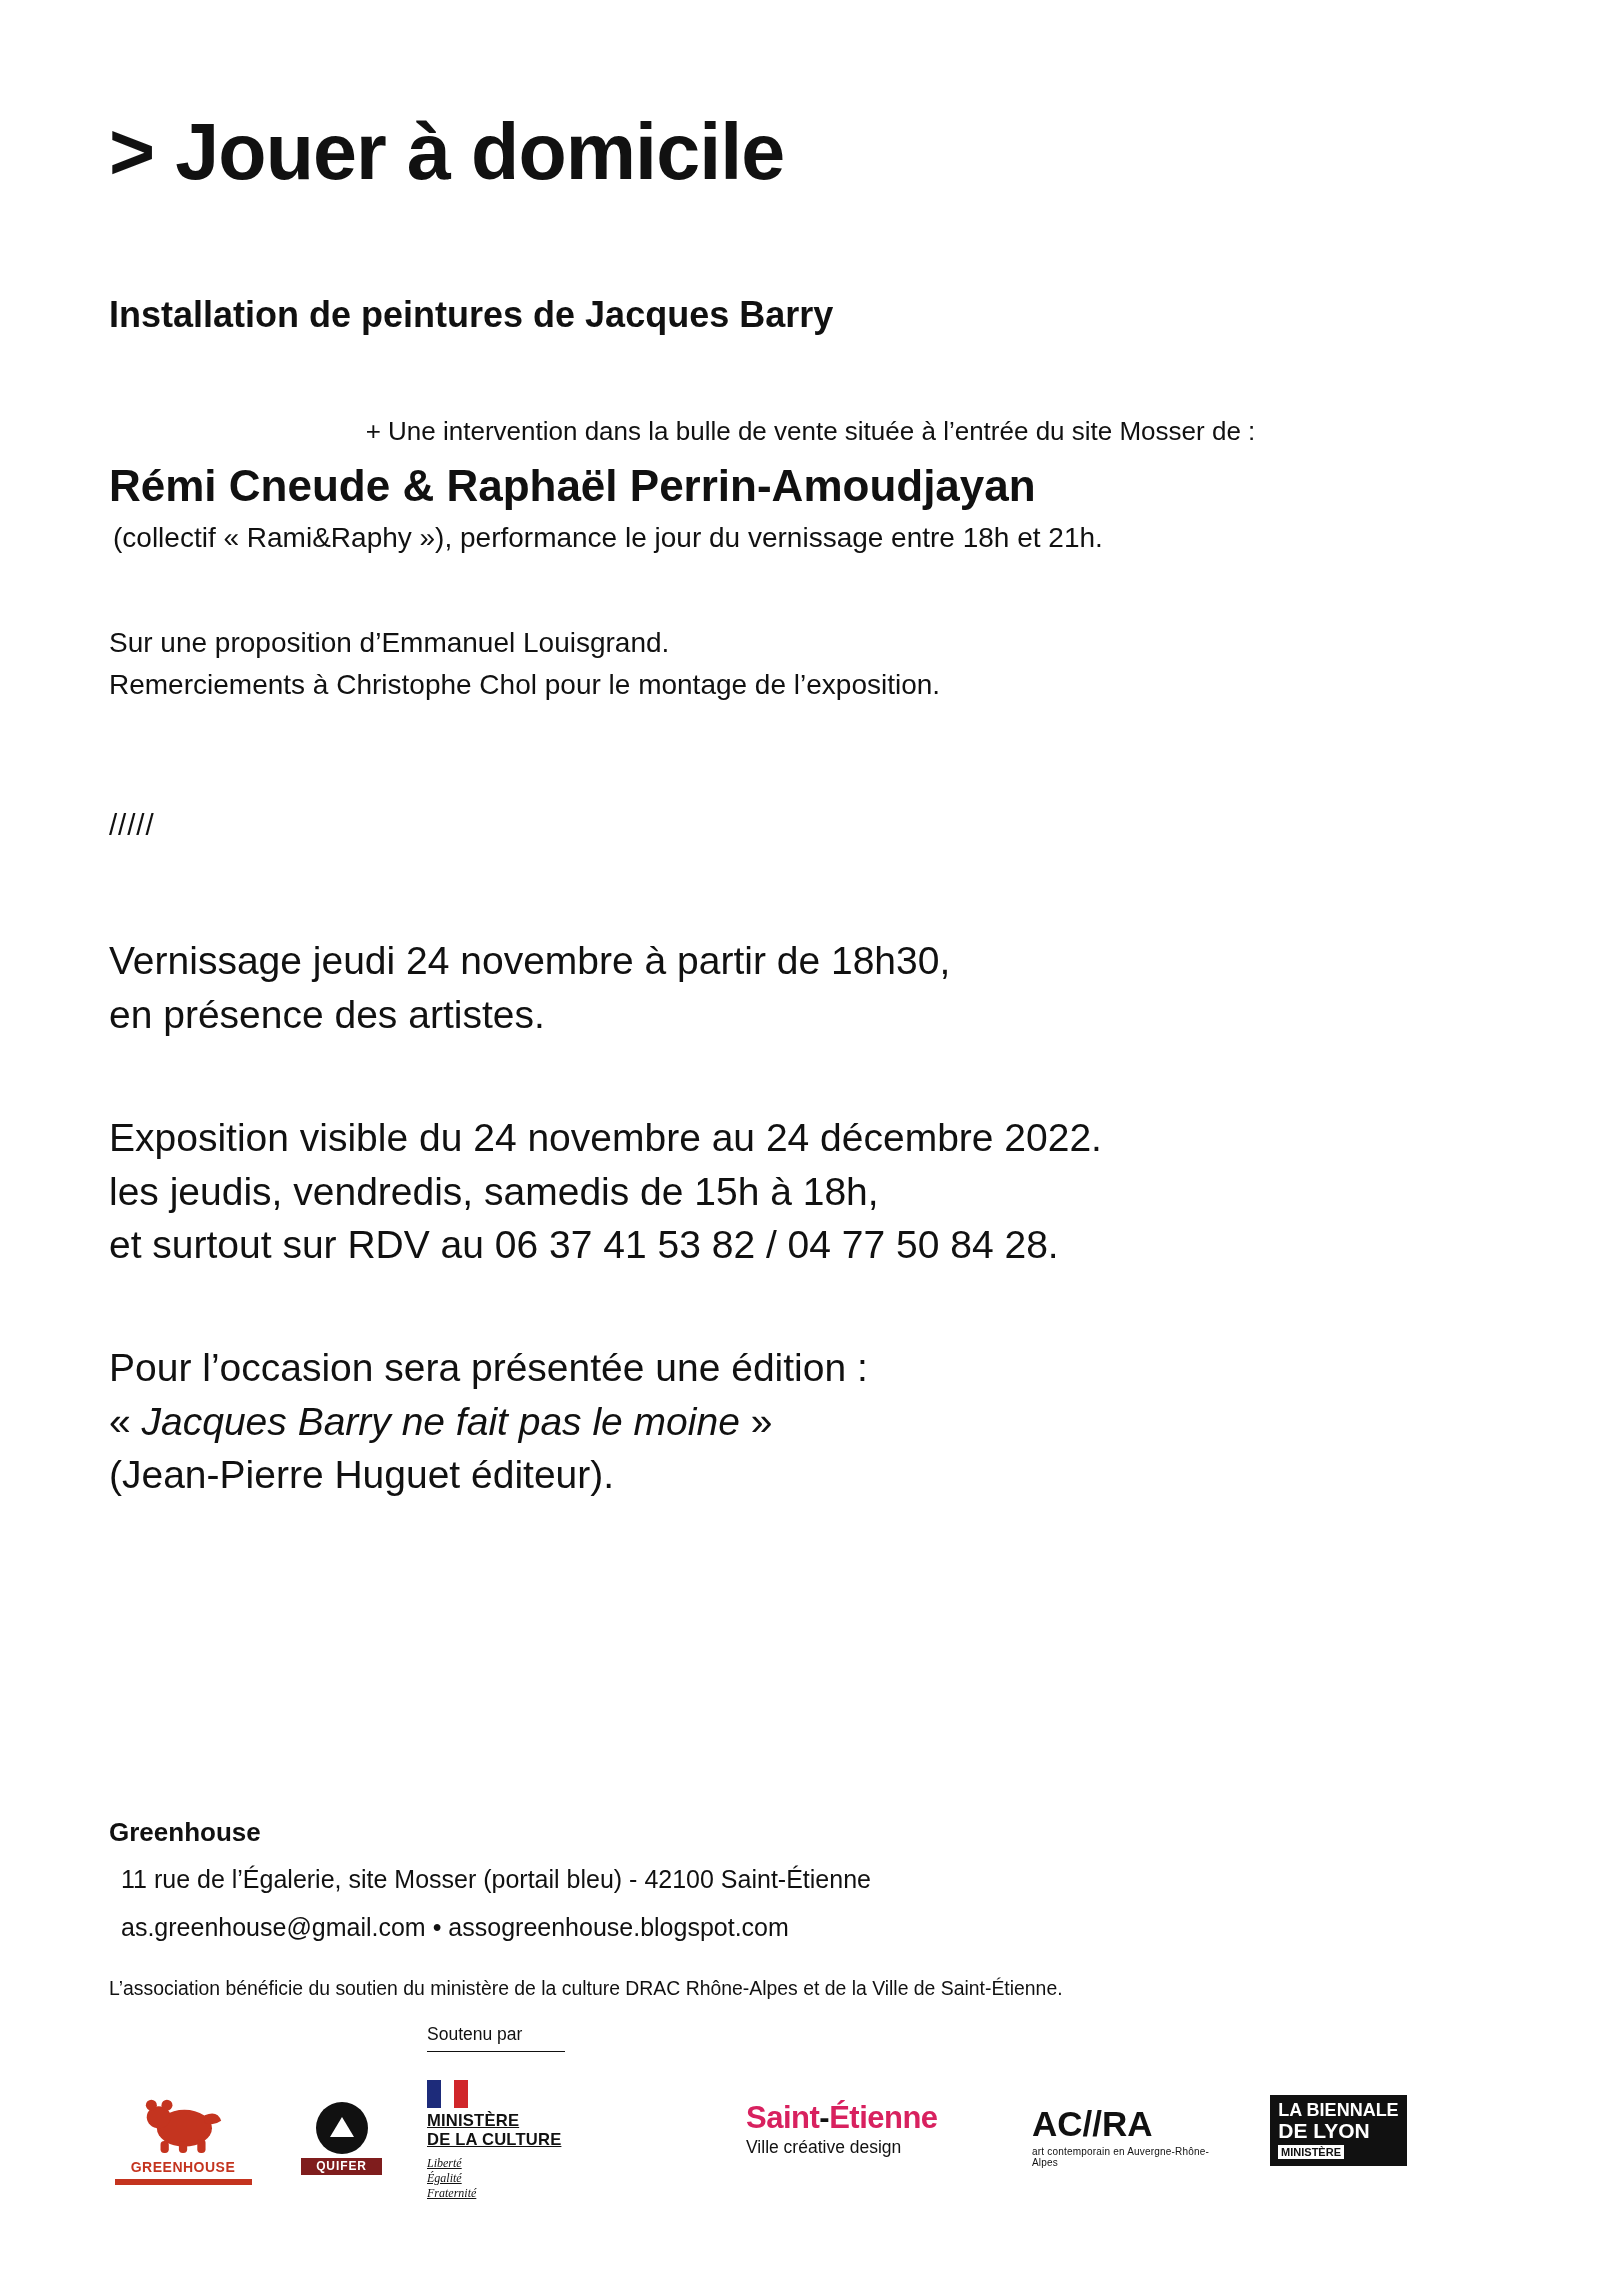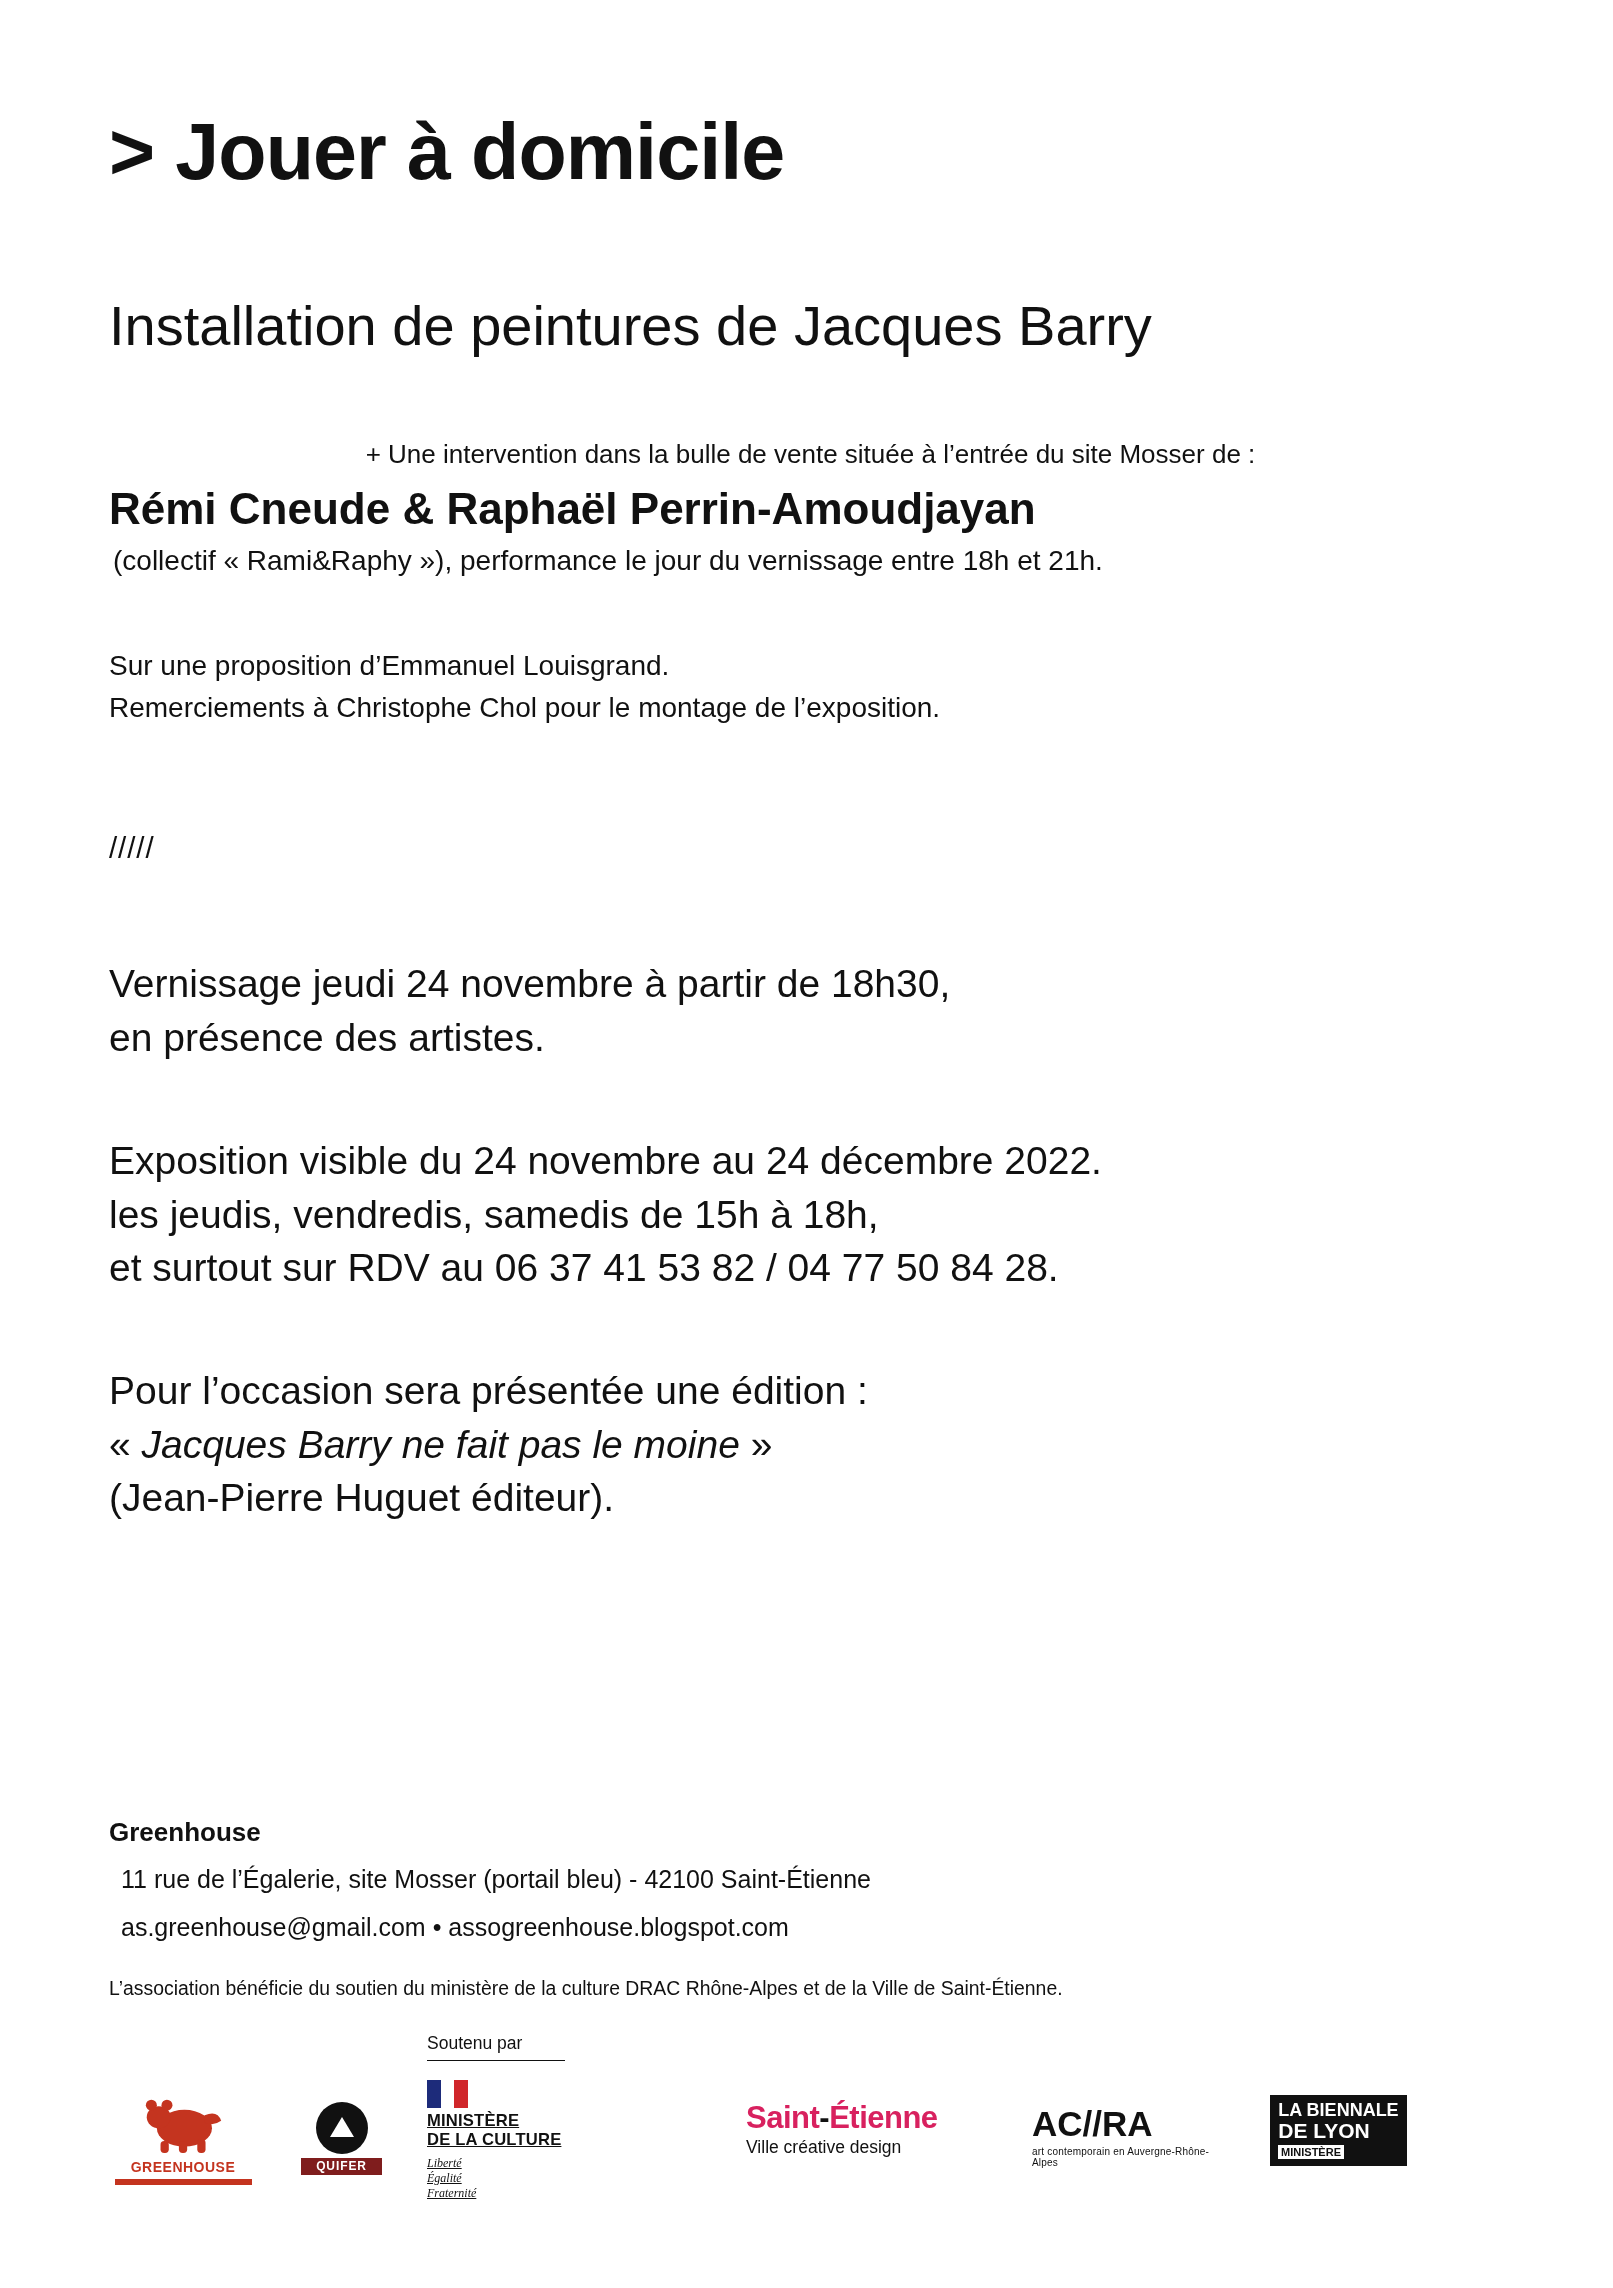--- a/index.html
+++ b/index.html
@@ -35,22 +35,22 @@
     font-size: 79px;
     font-weight: 700;
     letter-spacing: -0.9px;
     line-height: 1.05;
     margin: 0 0 100px 0;
     white-space: nowrap;
   }
 
   .subtitle {
     font-family: "Liberation Sans", sans-serif;
-    font-size: 56px;
-    font-weight: 400;
+    font-size: 36px;
+    font-weight: 700;
     line-height: 1.15;
     margin: 16px 0 79px 0;
   }
 
   .intro-line {
     font-family: "Liberation Sans", sans-serif;
     font-size: 26px;
     font-weight: 400;
     line-height: 1.35;
     margin: 0 0 12px 0;
@@ -139,21 +139,21 @@
     position: absolute;
     left: 109px;
     top: 2021px;
     width: 1403px;
     height: 175px;
   }
 
   .soutenu {
     position: absolute;
     left: 318px;
-    top: 12px;
+    top: 3px;
     width: 157px;
   }
   .soutenu-label {
     font-family: "Liberation Sans", sans-serif;
     font-size: 17.5px;
     line-height: 1.2;
     margin: 0 0 5.5px 0;
   }
   .soutenu-rule {
     height: 0.9px;

